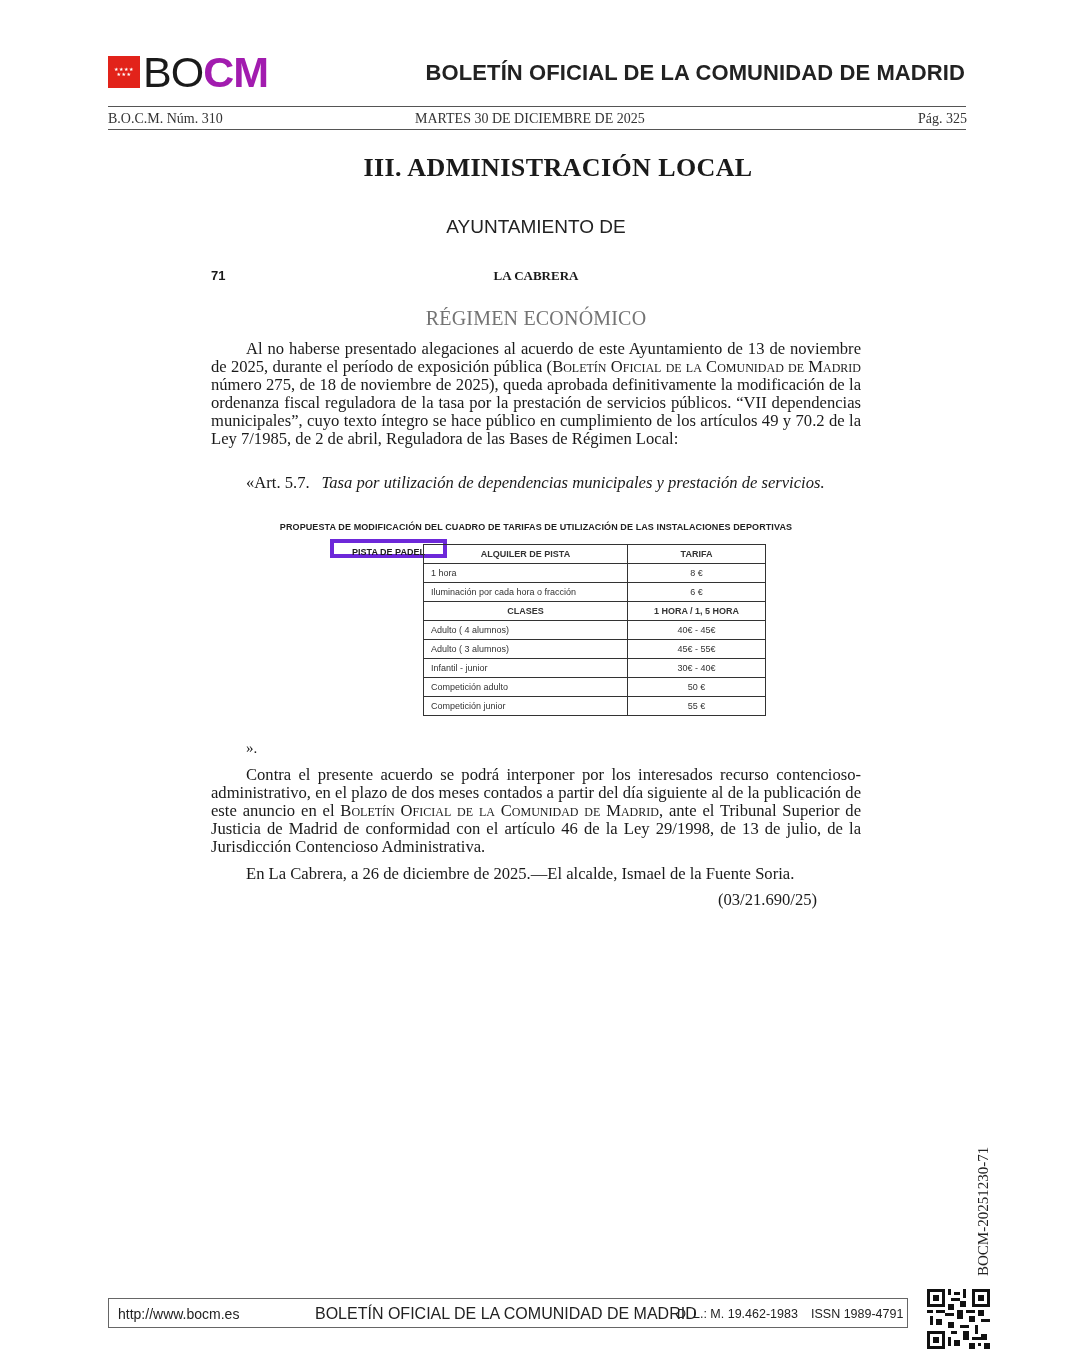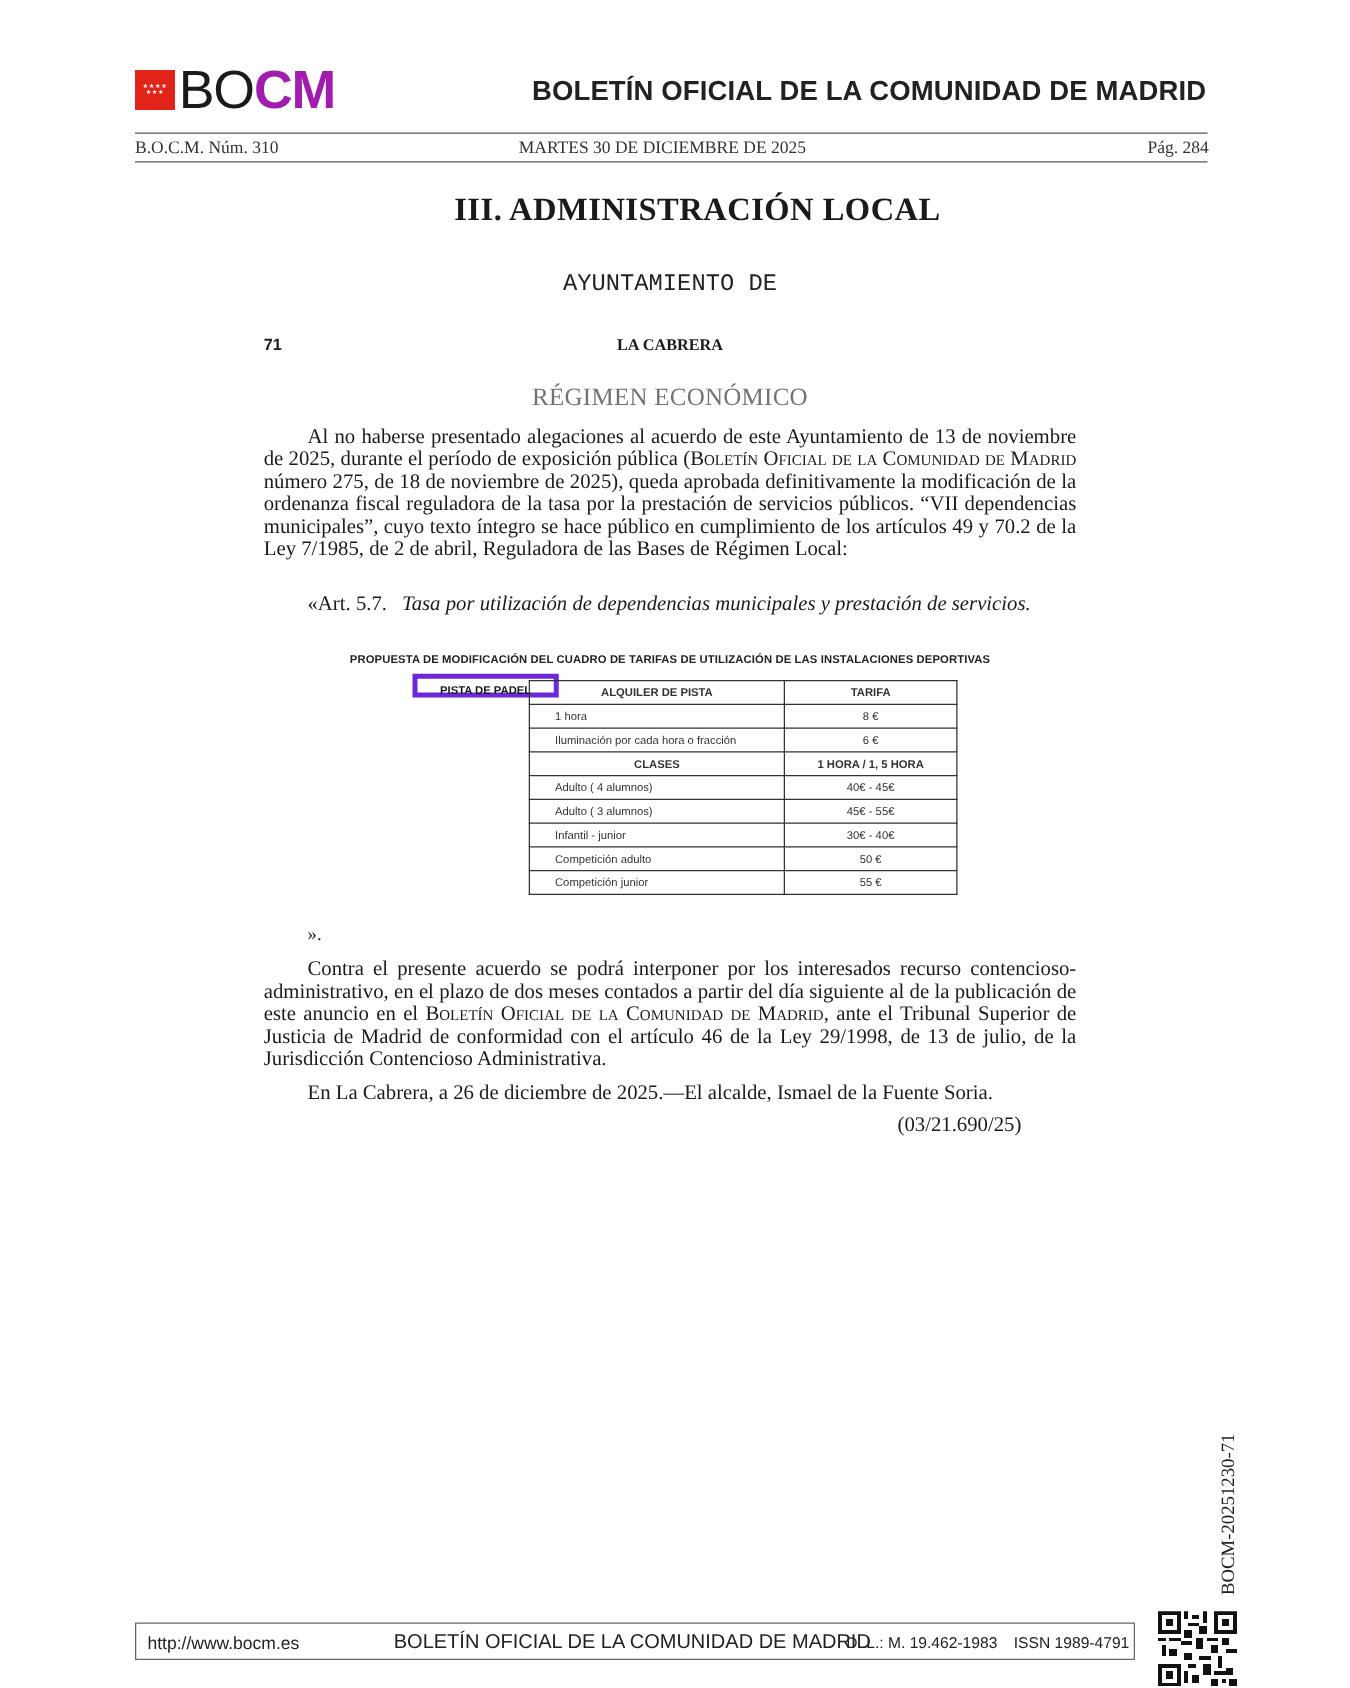--- a/index.html
+++ b/index.html
@@ -11,36 +11,36 @@
   .logo-flag .stars { position: absolute; left: 4px; top: 11px; width: 24px; color: #fff; font-size: 5px; line-height: 5px; letter-spacing: 0.5px; text-align: center; }
   .logo-text { font-family: "Liberation Sans", sans-serif; font-size: 43px; line-height: 36px; letter-spacing: -1px; }
   .logo-bo { color: #1a1a1a; }
   .logo-cm { color: #a21caf; font-weight: bold; }
   .masthead { position: absolute; right: 115px; top: 60px; font-family: "Liberation Sans", sans-serif; font-weight: bold; font-size: 22px; color: #222; letter-spacing: 0.1px; }
 
   .rule { position: absolute; left: 108px; width: 858px; height: 0; border-top: 1.5px solid #555; }
   .meta { position: absolute; top: 111px; font-family: "Liberation Serif", serif; font-size: 14px; color: #333; }
 
   .section-title { position: absolute; left: 0; width: 1080px; top: 153px; text-align: center; font-family: "Liberation Serif", serif; font-weight: bold; font-size: 26px; letter-spacing: 0.4px; color: #1a1a1a; padding-left: 18px; }
-  .ayto { position: absolute; top: 216px; left: 0; width: 1072px; text-align: center; font-family: Liberation Mono, monospace; font-size: 19px; color: #222; }
+  .ayto { position: absolute; top: 216px; left: 0; width: 1072px; text-align: center; font-family: Liberation Sans, sans-serif; font-size: 19px; color: #222; }
   .ann-num { position: absolute; left: 211px; top: 268px; font-family: "Liberation Sans", sans-serif; font-weight: bold; font-size: 13px; }
   .municipio { position: absolute; top: 268px; left: 0; width: 1072px; text-align: center; font-family: Liberation Serif, serif; font-weight: bold; font-size: 13px; }
   .regimen { position: absolute; top: 307px; left: 0; width: 1072px; text-align: center; font-family: Liberation Serif, serif; font-size: 20px; letter-spacing: 0.2px; color: #737373; }
 
   .body-text { position: absolute; left: 211px; width: 650px; font-family: "Liberation Serif", serif; font-size: 16.6px; line-height: 18px; text-align: justify; color: #1a1a1a; }
   .body-text p { margin: 0; text-indent: 35px; }
   .sc { font-variant: small-caps; }
   .p1 { top: 340px; }
   .art { position: absolute; left: 246px; top: 473px; font-family: "Liberation Serif", serif; font-size: 16.6px; }
   .art .art-title { font-style: italic; margin-left: 12px; }
 
   .table-caption { position: absolute; left: 0; width: 1072px; top: 522px; text-align: center; font-family: "Liberation Sans", sans-serif; font-weight: bold; font-size: 9px; color: #222; letter-spacing: 0.1px; }
   .pista { position: absolute; left: 306px; top: 539px; width: 117px; height: 19px; border: 4px solid #6d28d9; box-sizing: border-box; font-family: "Liberation Sans", sans-serif; font-weight: bold; font-size: 9px; text-align: center; line-height: 18px; margin-left: 24px; }
   table.tarifas { position: absolute; left: 423px; top: 544px; border-collapse: collapse; font-family: "Liberation Sans", sans-serif; font-size: 9px; color: #333; }
-  table.tarifas td, table.tarifas th { border: 1px solid #333; height: 19px; padding: 0 20px; box-sizing: border-box; }
+  table.tarifas td, table.tarifas th { border: 1px solid #333; height: 19px; padding: 0 7px; box-sizing: border-box; }
   table.tarifas th { font-weight: bold; text-align: center; }
   table.tarifas td.c1 { width: 204px; text-align: left; }
   table.tarifas td.c2 { width: 138px; text-align: center; }
   table.tarifas th.c1 { width: 204px; }
   table.tarifas th.c2 { width: 138px; }
 
   .close-quote { position: absolute; left: 246px; top: 740px; font-family: "Liberation Serif", serif; font-size: 15px; }
   .p2 { top: 766px; }
   .sign { position: absolute; left: 246px; top: 864px; font-family: "Liberation Serif", serif; font-size: 16.6px; }
   .ref { position: absolute; left: 718px; top: 890px; font-family: "Liberation Serif", serif; font-size: 16.6px; }
@@ -65,21 +65,21 @@
   </div>
   <span class="logo-text">
     <span class="logo-bo">BO</span><span class="logo-cm">CM</span>
   </span>
 </div>
 <div class="masthead">BOLETÍN OFICIAL DE LA COMUNIDAD DE MADRID</div>
 
 <div class="rule" style="top:106px;"></div>
 <div class="meta" style="left:108px;">B.O.C.M. Núm. 310</div>
 <div class="meta" style="left:415px;">MARTES 30 DE DICIEMBRE DE 2025</div>
-<div class="meta" style="right:113px;">Pág. 284</div>
+<div class="meta" style="right:113px;">Pág. 325</div>
 <div class="rule" style="top:129px;"></div>
 
 <div class="section-title">III.  ADMINISTRACIÓN LOCAL</div>
 <div class="ayto">AYUNTAMIENTO DE</div>
 <div class="ann-num">71</div>
 <div class="municipality municipio">LA CABRERA</div>
 <div class="regimen">RÉGIMEN ECONÓMICO</div>
 
 <div class="body-text p1">
   <p><span>Al no haberse presentado alegaciones al acuerdo de este Ayuntamiento de 13 de noviembre de 2025, durante el período de exposición pública (</span><span class="sc">Boletín Oficial de la Comunidad de Madrid</span><span> número 275, de 18 de noviembre de 2025), queda aprobada definitivamente la modificación de la ordenanza fiscal reguladora de la tasa por la prestación de servicios públicos. “VII dependencias municipales”, cuyo texto íntegro se hace público en cumplimiento de los artículos 49 y 70.2 de la Ley 7/1985, de 2 de abril, Reguladora de las Bases de Régimen Local:</span></p>

